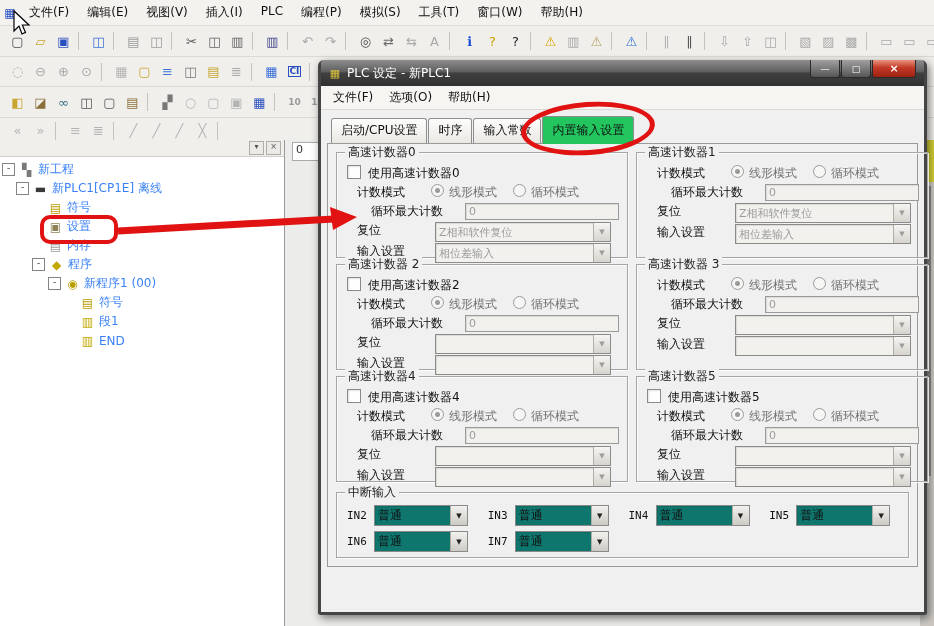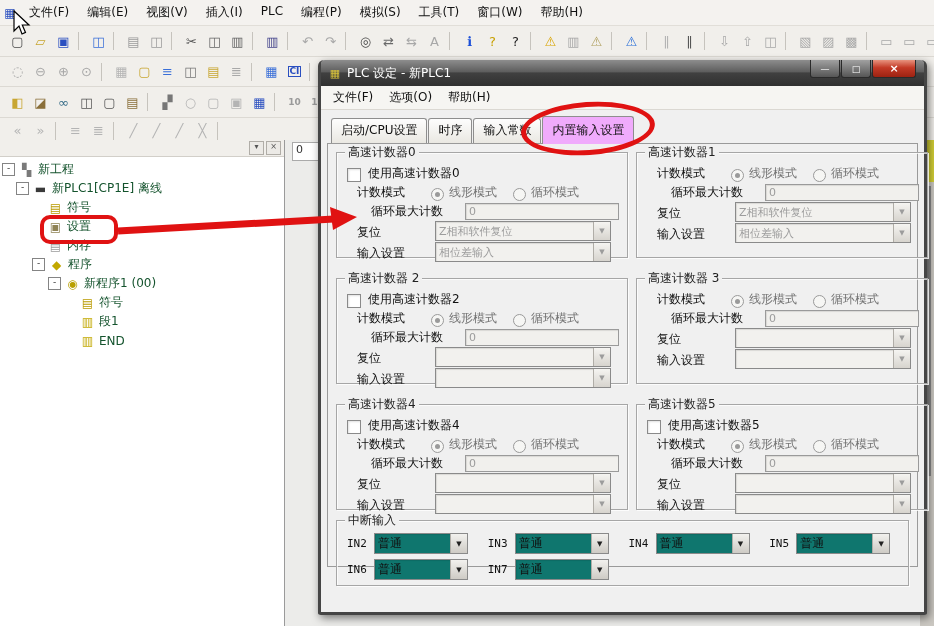--- a/index.html
+++ b/index.html
@@ -21,21 +21,21 @@
 
   
   .main{position:absolute;top:140px;left:0;right:0;bottom:0;display:flex}
   .tree-panel{width:284px;background:#fff;border-right:1px solid#9a9a9a;position:relative;flex:none}
   .tree-strip{height:16px;background:#f1efeb;border-bottom:1px solid #d2cfc9;display:flex;justify-content:flex-end;align-items:center;gap:2px;padding:0 3px}
   .strip-btn{width:13px;height:12px;border:1px solid #b0ada7;background:#eceae6;font-size:8px;line-height:10px;text-align:center;color:#555}
   .tree-list{padding-top:3px}
   .tree-row{height:19px;display:flex;align-items:center;position:relative;white-space:nowrap}
   .exp{width:11px;height:11px;border:1px solid #848484;background:#fff;font-size:9px;line-height:9px;text-align:center;color:#333;margin-right:4px;flex:none}
   .ticon{width:15px;text-align:center;font-size:12px;margin-right:4px;flex:none}
-  .tlabel{color:#14532d}
+  .tlabel{color:#3b82f6}
   
   .tree-row[data-name="tree-item-settings"]::after{content:"";position:absolute;left:40px;top:-2px;width:70px;height:21px;
      border:4px solid #e01212;border-radius:10px;pointer-events:none;z-index:40}
   .ladder{flex:1;background:#ececea;position:relative}
   .rung-box{position:absolute;left:7px;top:2px;width:24px;height:17px;background:#fff;border:1px solid #aaa;font-size:11px;padding-left:3px;color:#333}
   .ladder-right{position:absolute;right:0;top:0;bottom:0;width:14px;background:#cbc8c2}
   .yellow-block{position:absolute;right:0;top:0;width:14px;height:42px;background:#d2ce35}
   .scroll-thumb{position:absolute;right:3px;top:46px;width:8px;height:290px;background:#8a8a8a}
 
   
@@ -47,31 +47,31 @@
   .dlg-ico{width:16px;text-align:center;font-size:11px;color:#d8c23a;margin-right:4px}
   .dlg-controls{position:absolute;right:8px;top:0;display:flex}
   .dlg-btn{width:28px;height:17px;border:1px solid #2a2a2a;border-top:none;border-radius:0 0 3px 3px;
            background:linear-gradient(#a0a0a0,#565656);color:#fff;font-size:9px;display:flex;align-items:center;justify-content:center;margin-left:1px}
   .dlg-btn.close{width:42px;background:linear-gradient(#e8937e,#c33a26 45%,#9d2212);font-size:11px;font-weight:bold}
   .dlg-menu{height:23px;background:#f6f5f2;border-bottom:1px solid #dbd8d2;display:flex;align-items:center;padding-left:4px}
   .dlg-menu .menu-item{padding:3px 8px}
   .tabs{display:flex;padding:8px 0 0 10px;position:relative}
   .tab{padding:3px 9px 4px;border:1px solid #8e8e8e;border-bottom:none;border-radius:3px 3px 0 0;
        background:linear-gradient(#fdfdfd,#e9e7e1);margin-right:1px;position:relative;white-space:nowrap}
-  .tab.active{background:#f0abfc;z-index:3;margin-top:-2px;padding-top:5px;padding-bottom:5px}
+  .tab.active{background:#22c55e;z-index:3;margin-top:-2px;padding-top:5px;padding-bottom:5px}
   
   .tab.active::before{content:"";position:absolute;left:-22px;right:-22px;top:-15px;bottom:-11px;
        border:5px solid #e01212;border-radius:50%;transform:rotate(-4deg);pointer-events:none;z-index:41}
   .tab-pane{margin:0 6px;border:1px solid #9a9a9a;background:#f0f0f0;position:relative;top:-1px;
             padding:8px 8px 6px;height:408px;z-index:2}
-  .counters{display:grid;grid-template-columns:1fr 1fr;gap:20px 8px}
+  .counters{display:grid;grid-template-columns:1fr 1fr;gap:6px 8px}
   .group{border:1px solid #a6a6a6;box-shadow:1px 1px 0 rgba(255,255,255,.8),inset 1px 1px 0 rgba(255,255,255,.7);
          position:relative;height:88px;padding:12px 8px 4px}
   .legend{position:absolute;top:-9px;left:8px;background:#f0f0f0;padding:0 3px;color:#222}
-  .row{display:flex;align-items:flex-end;height:17px;margin-bottom:2px}
+  .row{display:flex;align-items:flex-start;height:17px;margin-bottom:2px}
   .sel-row{height:19px}
   .cb{width:12px;height:12px;border:1px solid #8a8a8a;background:#fff;margin:0 7px 0 2px;box-shadow:inset 1px 1px 2px rgba(0,0,0,.12);flex:none}
   .lbl-mode{margin-left:12px;width:74px}
   .lbl-max{margin-left:26px;width:94px}
   .lbl-sel{margin-left:12px;width:78px}
   .radio{width:11px;height:11px;border-radius:50%;border:1px solid #9a9a9a;background:#f6f6f4;margin-right:5px;position:relative;flex:none}
   .radio.checked::after{content:"";position:absolute;left:3px;top:3px;right:3px;bottom:3px;border-radius:50%;background:#9a9a9a}
   .radio-label{color:#737373;margin-right:16px}
   .textbox{width:146px;height:15px;border:1px solid #9a9a9a;background:#f1f0ed;box-shadow:inset 1px 1px 1px rgba(0,0,0,.1);
            color:#9c9c9c;font-size:11px;padding:0 3px;line-height:15px}

